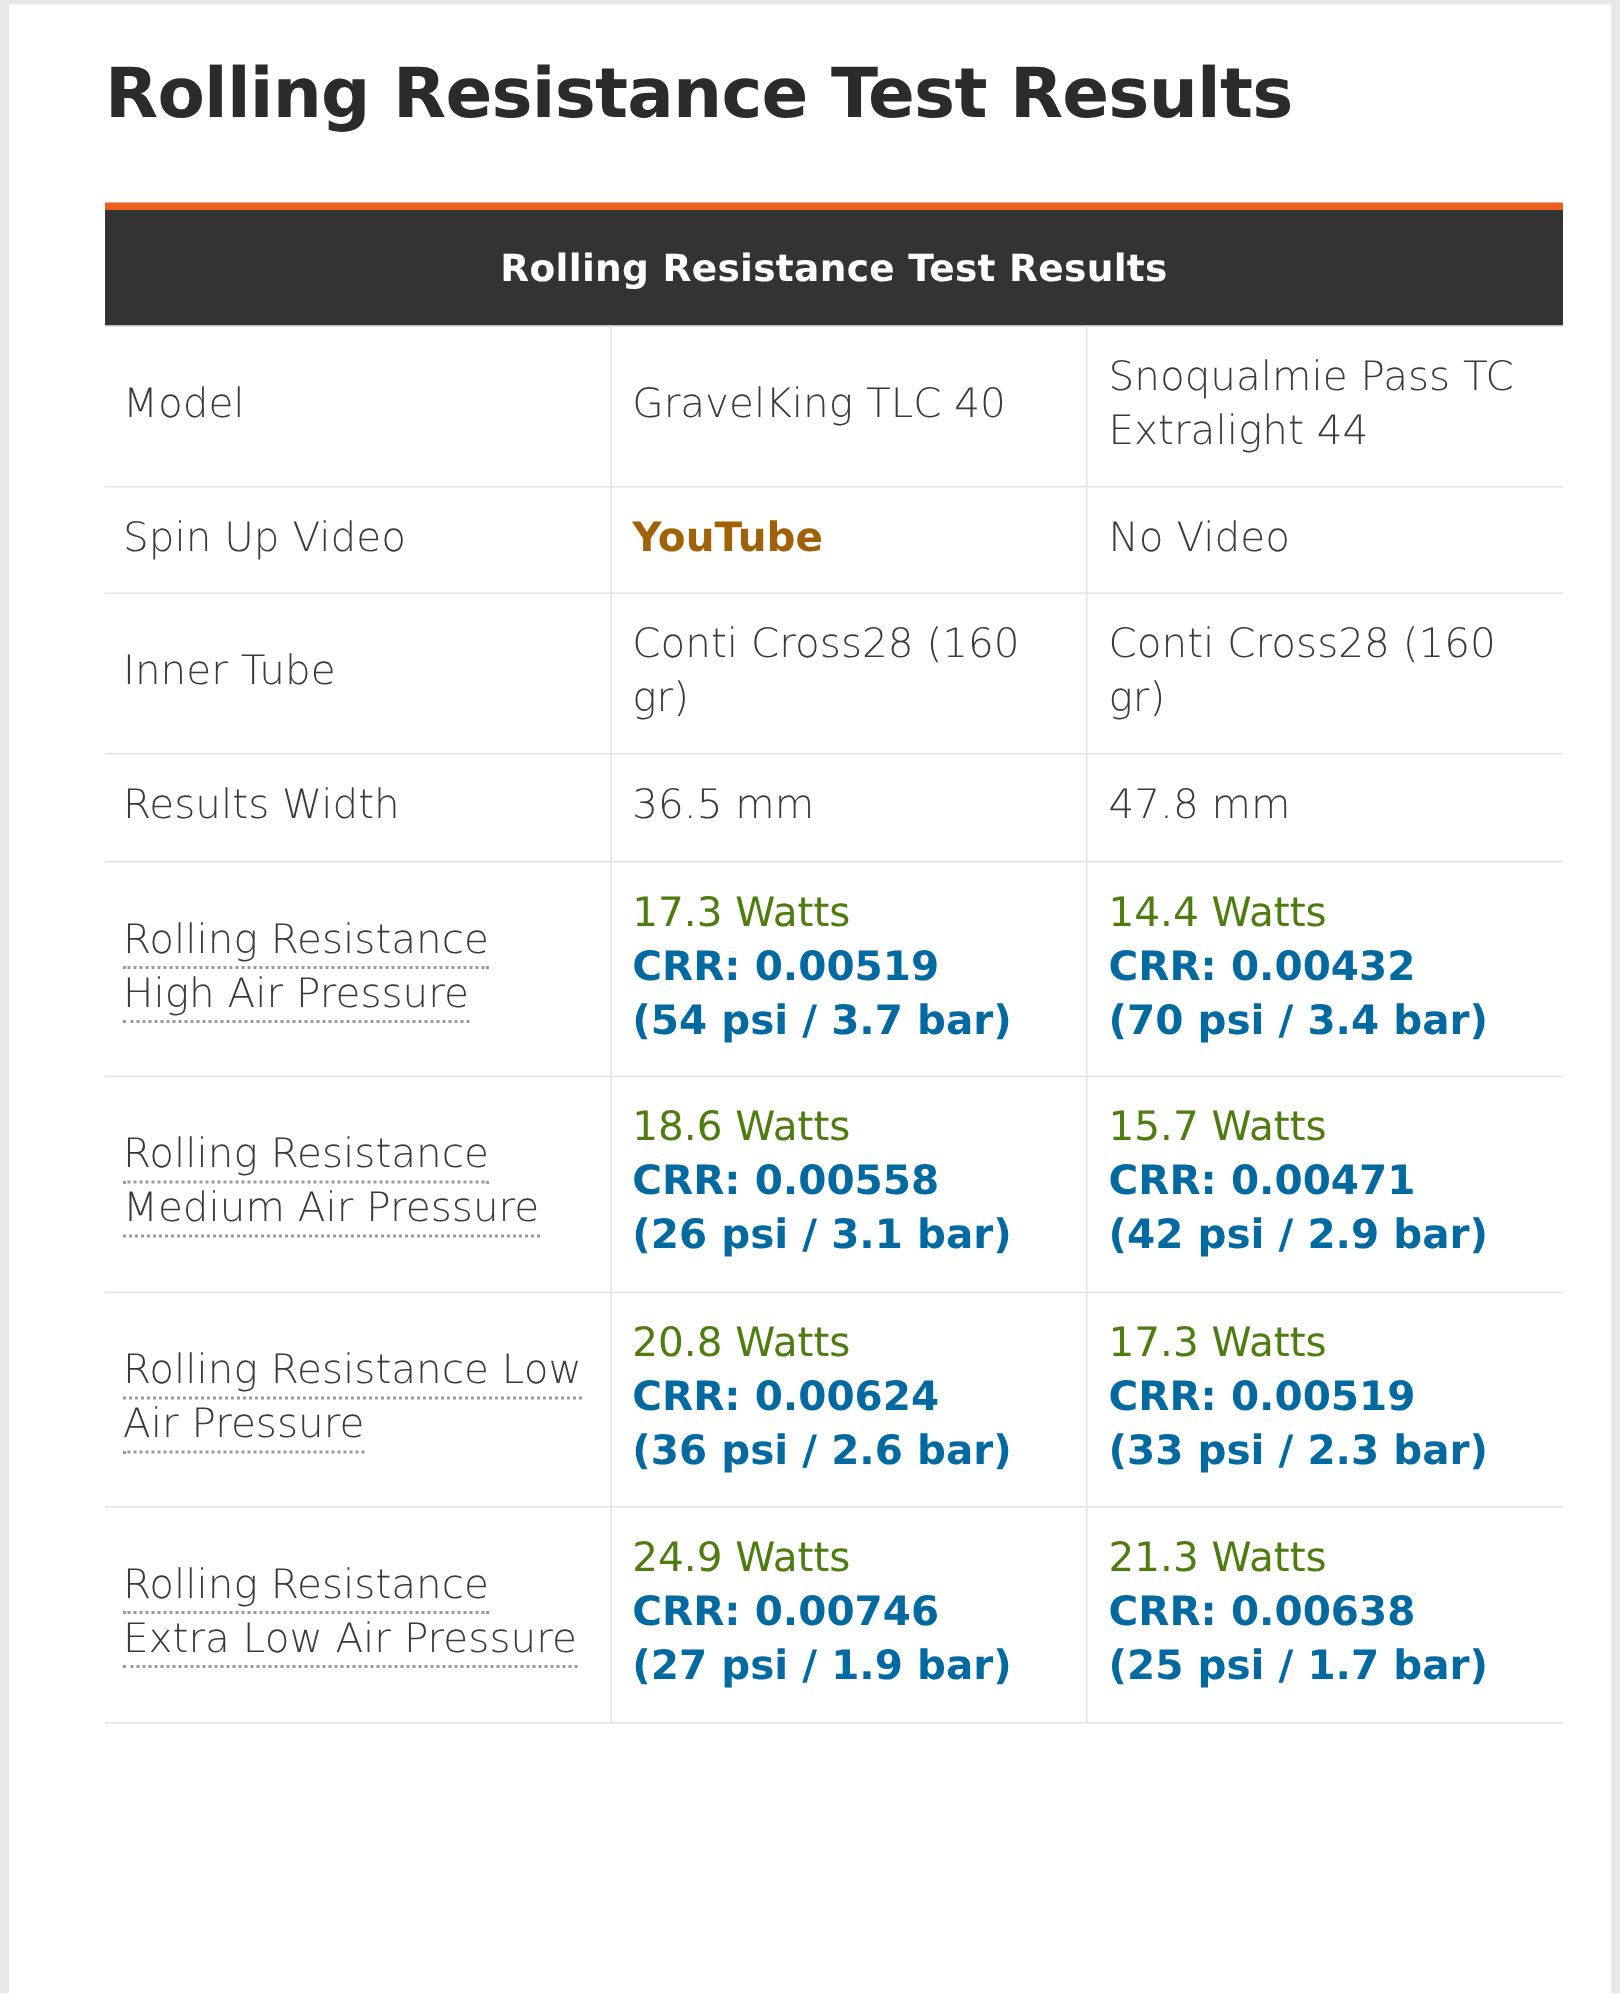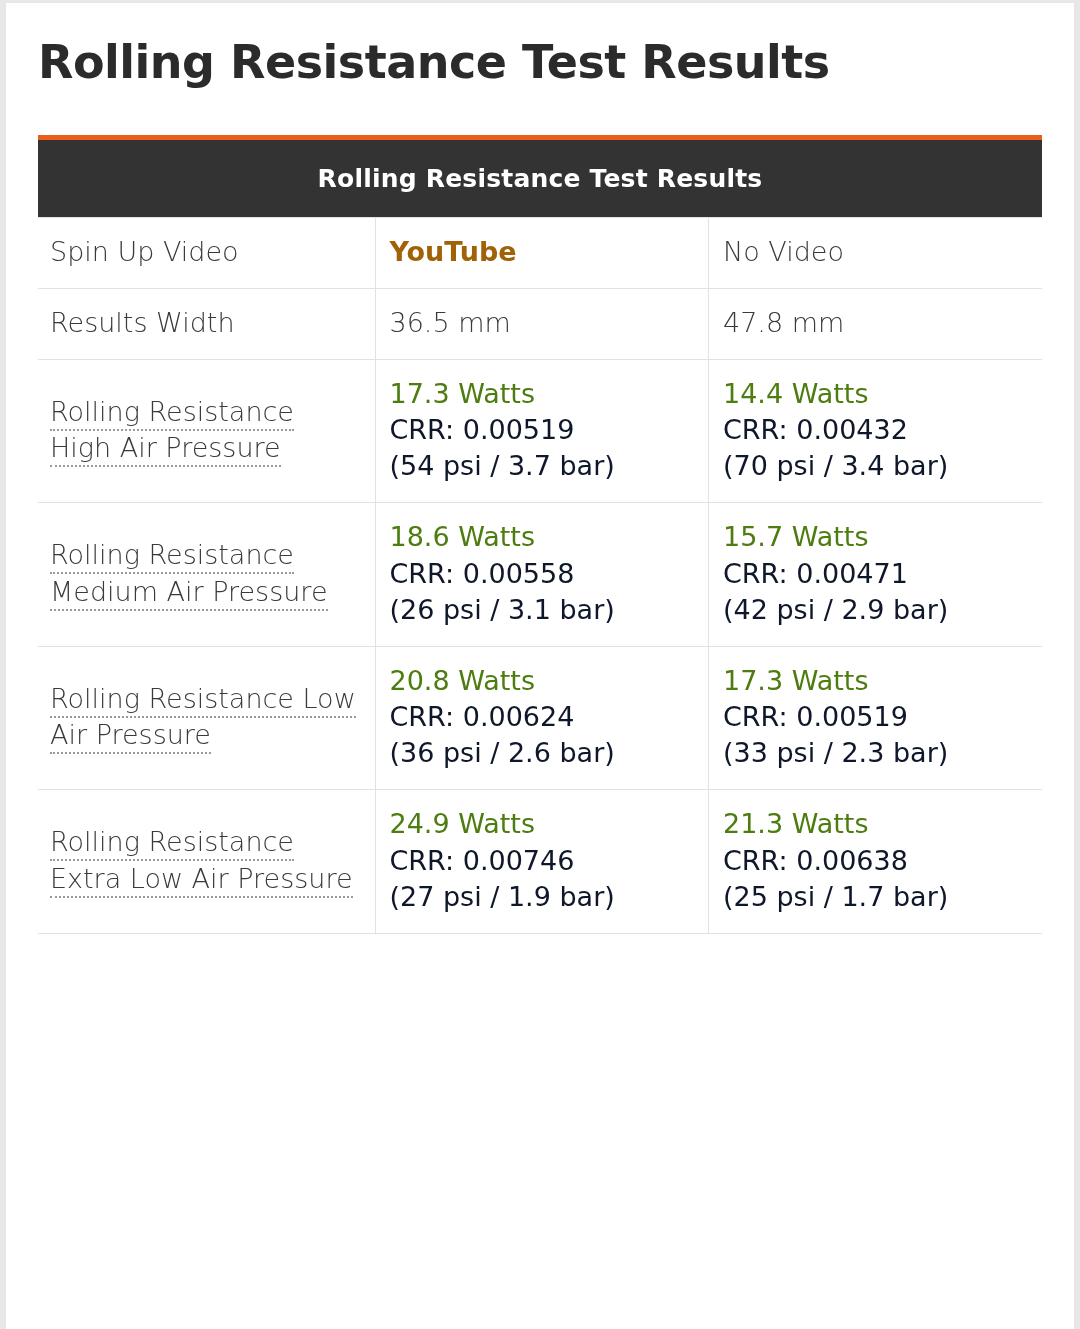--- a/index.html
+++ b/index.html
@@ -20,20 +20,21 @@
     left: 0; top: 0;
     width: 1080px;
     height: 1329px;
     background: #ffffff;
     border-left: 6px solid #e7e7e7;
     border-right: 6px solid #e7e7e7;
     border-top: 3px solid #e7e7e7;
   }
   .content {
     padding: 34px 32px 0 32px;
+    margin-left: 32px;
   }
   h1.page-title {
     font-size: 46px;
     line-height: 1.12;
     font-weight: bold;
     color: #2b2b2b;
     margin: 0 0 46px 0;
     letter-spacing: -0.5px;
   }
   .table-wrap {
@@ -82,44 +83,62 @@
     text-decoration: none;
     cursor: pointer;
   }
   .watts {
     font-weight: normal;
     color: #4d7c0f;
     display: block;
   }
   .sub {
     display: block;
-    font-weight: 400;
-    color: #0f172a;
+    font-weight: 700;
+    color: #0369a1;
   }
   .cell-block { display: block; }
 </style>
 </head>
 <body>
 
 <div class="page">
   <div class="content">
 
     <h1 class="page-title">Rolling Resistance Test Results</h1>
 
     <div class="table-wrap">
       <div class="tbl-header">Rolling Resistance Test Results</div>
       <table class="results">
         <tbody id="tbody">
             <tr>
+              <td class="label"><span class="label-text">Model</span></td>
+              <td>
+                <span class="cell-block">GravelKing TLC 40</span>
+              </td>
+              <td>
+                <span class="cell-block">Snoqualmie Pass TC Extralight 44</span>
+              </td>
+            </tr>
+            <tr>
               <td class="label"><span class="label-text">Spin Up Video</span></td>
               <td>
                 <span class="cell-block link-yt">YouTube</span>
               </td>
               <td>
                 <span class="cell-block">No Video</span>
+              </td>
+            </tr>
+            <tr>
+              <td class="label"><span class="label-text">Inner Tube</span></td>
+              <td>
+                <span class="cell-block">Conti Cross28 (160 gr)</span>
+              </td>
+              <td>
+                <span class="cell-block">Conti Cross28 (160 gr)</span>
               </td>
             </tr>
             <tr>
               <td class="label"><span class="label-text">Results Width</span></td>
               <td>
                 <span class="cell-block">36.5 mm</span>
               </td>
               <td>
                 <span class="cell-block">47.8 mm</span>
               </td>

